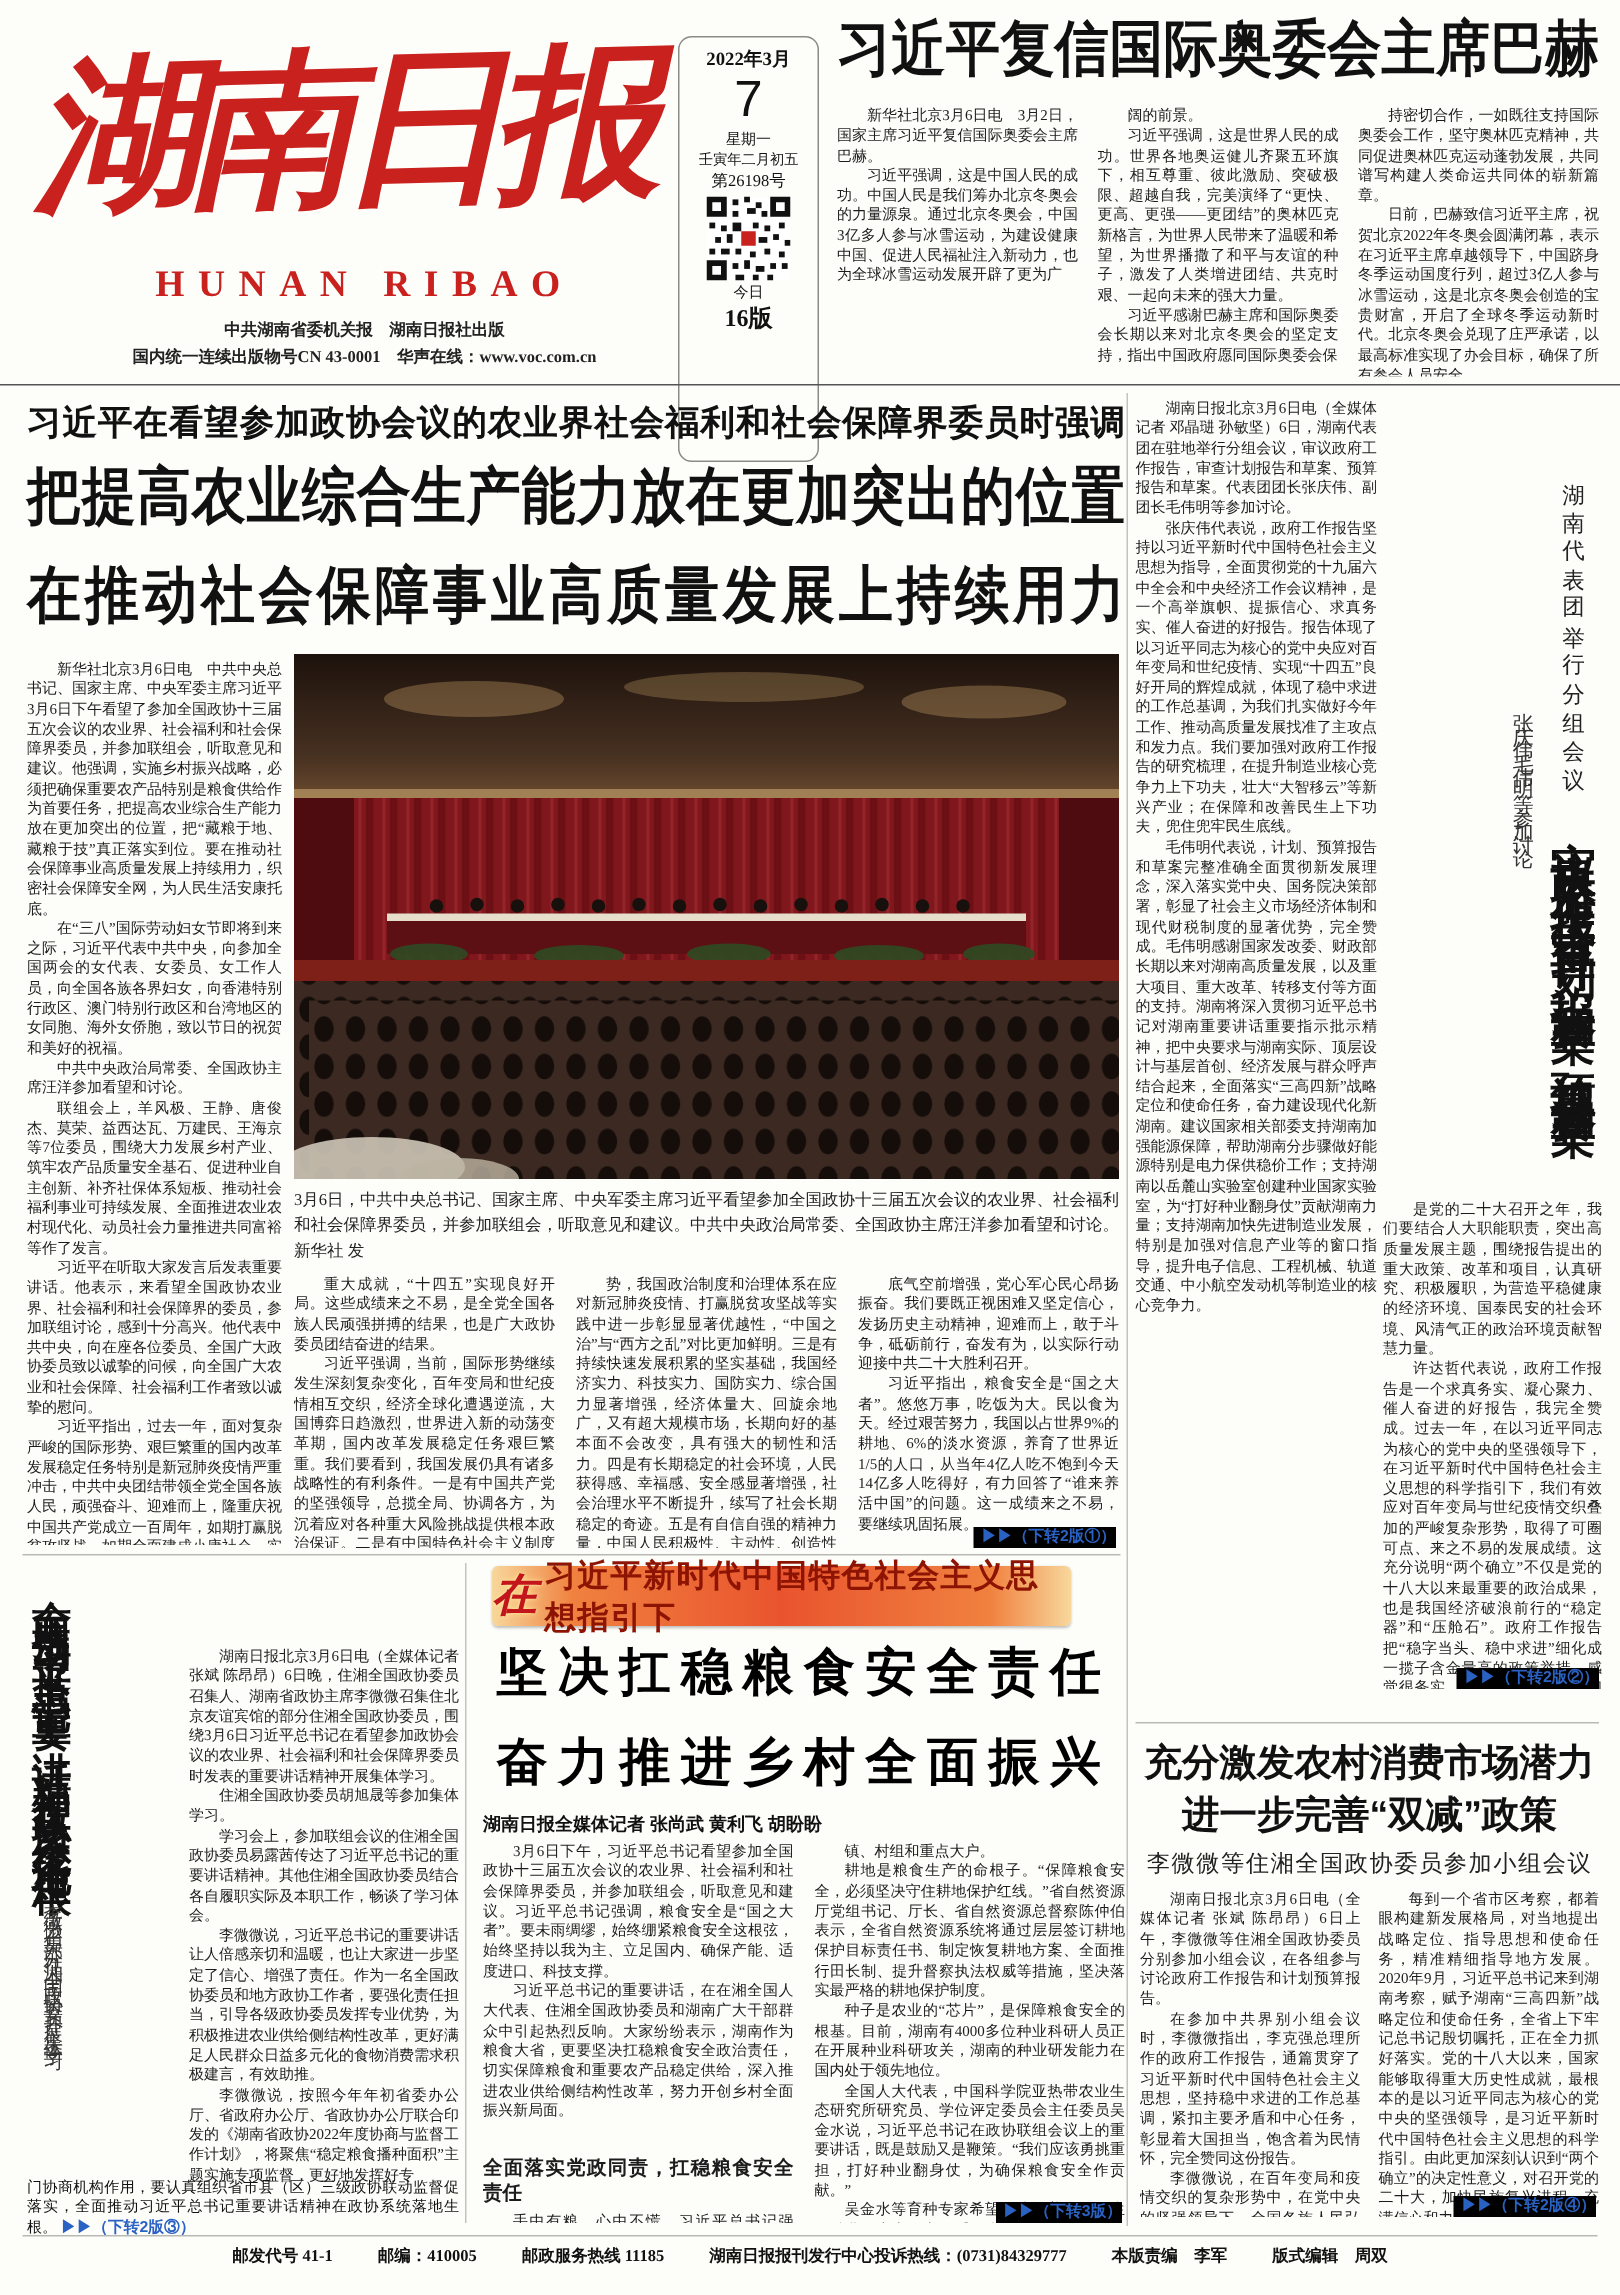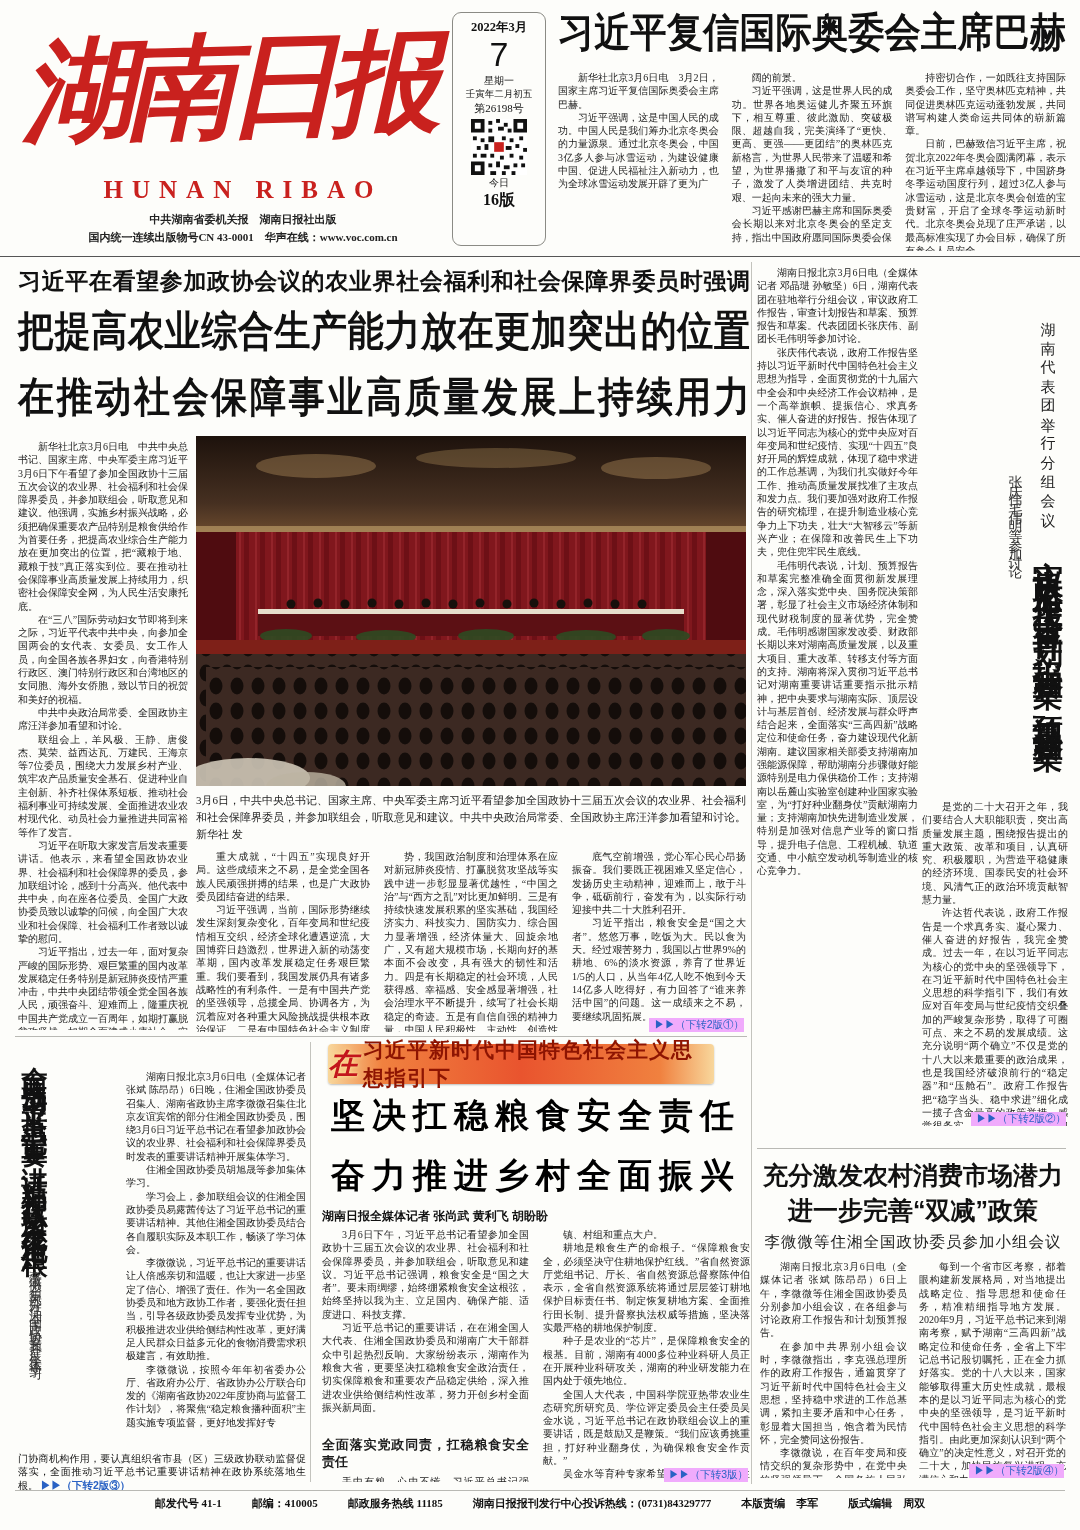--- a/index.html
+++ b/index.html
@@ -4,32 +4,32 @@
 <style>
   html,body{margin:0;padding:0;background:#e8e8e4;}
   .page{position:relative;width:1080px;height:1530px;margin:0 auto;background:#fdfdfa;overflow:hidden;
         font-family:"Liberation Serif","DejaVu Serif",serif;color:#111;}
   .page p{margin:0;}
   .body-text{font-size:10px;line-height:1.33;text-align:justify;color:#1c1c1c;overflow:hidden;}
   .body-text p{text-indent:2em;}
   .rule{position:absolute;border-top:1px solid #555;}
   .rule-light{position:absolute;border-top:1px solid #b9b9b4;}
   .vrule{position:absolute;border-left:1px solid #c3c3bd;}
-  .jump{position:absolute;right:2px;bottom:0;color:#2a62c4;font-weight:normal;font-size:10.5px;background:#f0abfc;padding-left:5px;font-family:"Liberation Sans",sans-serif;}
+  .jump{position:absolute;right:2px;bottom:0;color:#2a62c4;font-weight:bold;font-size:10.5px;background:#000000;padding-left:5px;font-family:"Liberation Sans",sans-serif;}
   .jump-inline{color:#2a62c4;font-weight:bold;font-size:10.5px;font-family:"Liberation Sans",sans-serif;}
 
   
   .brand-title{position:absolute;left:22px;top:-8px;width:430px;height:190px;color:#c9211e;
     font-size:112px;font-weight:bold;font-style:italic;letter-spacing:-10px;line-height:190px;
     transform:rotate(-1.5deg);white-space:nowrap;}
   .brand-latin{position:absolute;left:88px;top:176px;width:310px;text-align:center;color:#c9211e;
     font-size:25px;font-weight:bold;letter-spacing:9px;}
   .brand-l1{position:absolute;left:58px;top:212px;width:370px;text-align:center;font-size:11px;font-weight:bold;color:#222;}
   .brand-l2{position:absolute;left:36px;top:230px;width:414px;text-align:center;font-size:11px;font-weight:bold;color:#222;}
-  .datebox{position:absolute;left:452px;top:12px;width:94px;height:234px;border:1.5px solid #8b8b85;border-radius:9px;
+  .datebox{position:absolute;left:452px;top:24px;width:94px;height:284px;border:1.5px solid #8b8b85;border-radius:9px;
     text-align:center;padding-top:6px;box-sizing:border-box;}
   .db-ym{font-size:12.5px;font-weight:bold;}
   .db-day{font-size:34px;line-height:36px;font-family:"Liberation Sans",sans-serif;}
   .db-wk{font-size:10px;margin-top:2px;}
   .db-lunar{font-size:9.5px;}
   .db-issue{font-size:11px;}
   .db-qr{margin:3px auto 1px;display:block;}
   .db-today{font-size:10px;}
   .db-pages{font-size:16px;font-weight:bold;}
 
@@ -57,21 +57,21 @@
   .rr-vkicker{display:inline-block;font-size:15px;letter-spacing:19px;color:#222;padding-top:14px;margin-left:6px;font-family:"Liberation Sans",sans-serif;}
   .rr-vh{display:inline-block;font-size:30px;font-weight:800;letter-spacing:7px;margin-left:2px;font-family:"Liberation Sans",sans-serif;}
   .rr-vh2{display:inline-block;font-size:30px;font-weight:800;letter-spacing:4px;margin-left:2px;font-family:"Liberation Sans",sans-serif;}
   .rr-vsub{display:inline-block;font-size:14px;letter-spacing:9px;color:#333;padding-top:168px;margin-left:4px;font-family:"Liberation Sans",sans-serif;}
   .rr-col2{position:absolute;left:922px;top:800px;width:146px;height:326px;}
 
   
   .bl-head{position:absolute;left:18px;top:1046px;width:102px;height:404px;writing-mode:vertical-lr;text-orientation:upright;}
   .bl-vh{display:inline-block;font-size:26px;font-weight:800;letter-spacing:7px;font-family:"Liberation Sans",sans-serif;margin-right:3px;}
   .bl-vkicker{display:inline-block;font-size:13px;letter-spacing:5px;color:#333;padding-top:4px;margin-right:2px;font-family:"Liberation Sans",sans-serif;}
-  .bl-body{position:absolute;left:126px;top:1070px;width:180px;height:402px;}
+  .bl-body{position:absolute;left:126px;top:1098px;width:180px;height:402px;}
   .bl-tail{position:absolute;left:18px;top:1452px;width:288px;font-size:10px;line-height:1.33;text-align:justify;}
 
   
   .bc-banner{position:absolute;left:328px;top:1044px;width:386px;height:40px;border-radius:4px;
     background:linear-gradient(90deg,#f8d79c,#f0813f 14%,#e9542e 50%,#f0813f 86%,#f8d79c);
     display:flex;align-items:center;justify-content:center;box-shadow:0 1px 2px rgba(0,0,0,.25);}
   .bc-banner .zai{font-size:30px;font-weight:bold;font-style:italic;color:#c3161c;
     text-shadow:0 0 4px #ffe694,0 0 1px #fff1b0;margin-right:5px;line-height:30px;}
   .bc-banner .rest{font-size:21px;font-weight:bold;color:#8d1402;letter-spacing:1px;font-family:"Liberation Sans",sans-serif;}
   .bc-h{position:absolute;left:322px;top:1086px;width:428px;text-align:center;font-size:34px;font-weight:bold;

